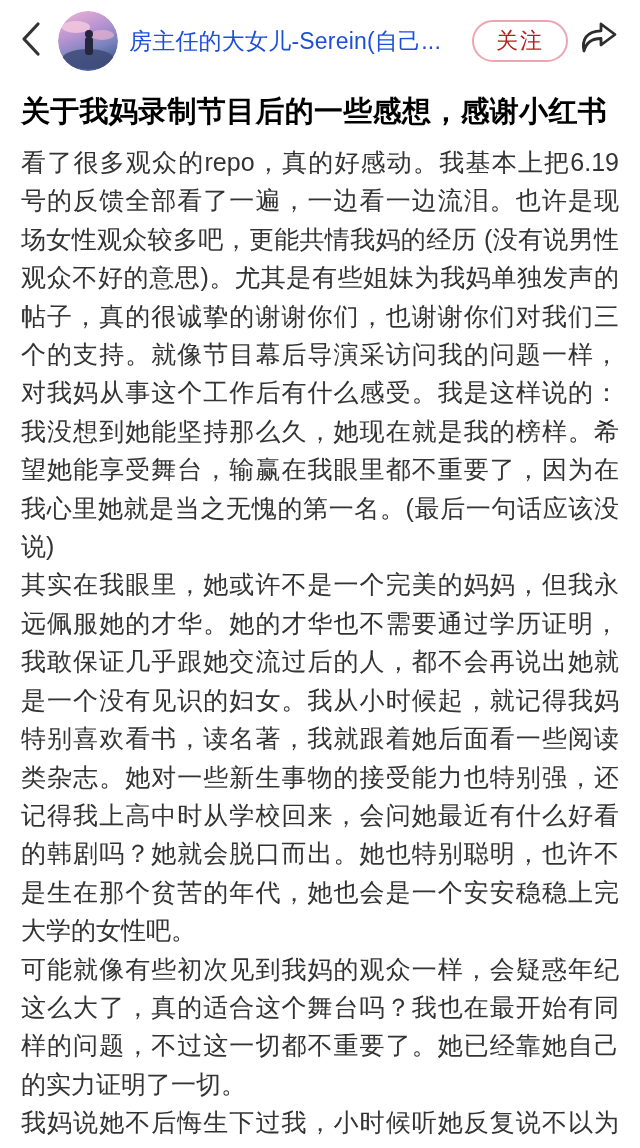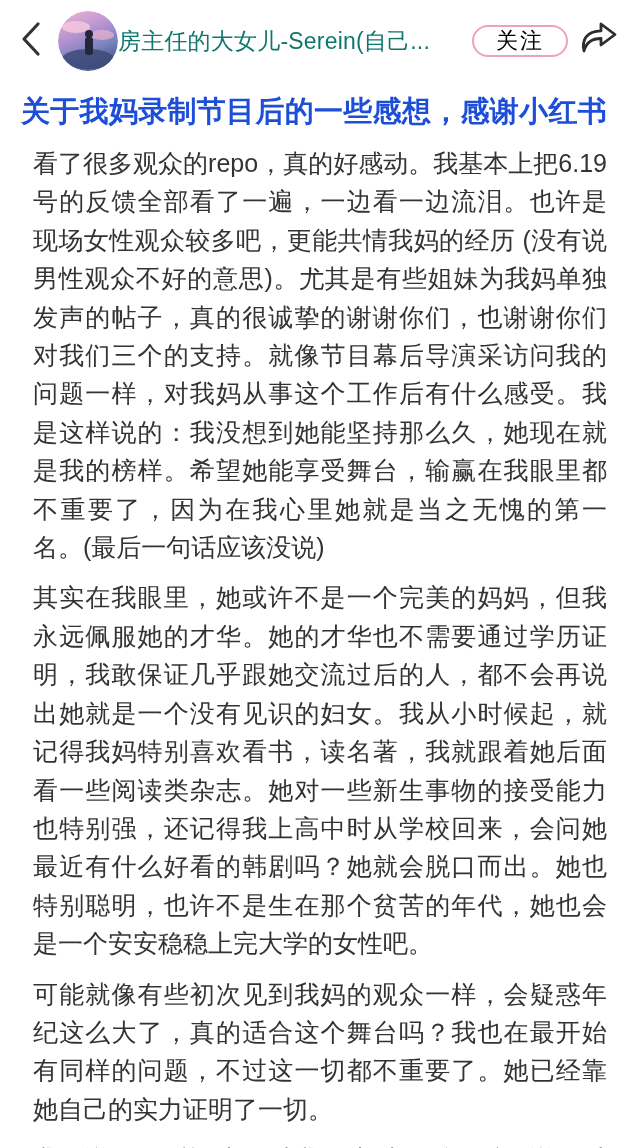--- a/index.html
+++ b/index.html
@@ -22,57 +22,57 @@
     display: flex; align-items: center; justify-content: center;
     cursor: pointer; flex: 0 0 auto;
   }
   .avatar {
     width: 60px; height: 60px; border-radius: 50%;
     overflow: hidden; flex: 0 0 auto; margin-left: 10px;
     cursor: pointer;
   }
   .avatar svg { display: block; }
   .username {
-    flex: 1 1 auto; 
-    font-size: 23px; color: #0f766e;
+    flex: 1 1 auto; margin-left: 11px;
+    font-size: 23px; color: #1d4ed8;
     white-space: nowrap; overflow: hidden;
     letter-spacing: 0.2px;
     cursor: pointer;
   }
   .follow-btn {
     flex: 0 0 auto;
-    width: 96px; height: 32px;
+    width: 96px; height: 42px;
     border: 2px solid #efa4b1; border-radius: 22px;
-    background: #ffffff; color: #000000;
+    background: #ffffff; color: #b91c1c;
     font-size: 22px; font-weight: 500; letter-spacing: 2px;
     font-family: inherit;
     display: flex; align-items: center; justify-content: center;
     cursor: pointer;
   }
   .share-btn {
     width: 46px; height: 48px; margin-left: 8px;
     display: flex; align-items: center; justify-content: center;
     cursor: pointer; flex: 0 0 auto;
   }
 
   
   .post-title {
     margin: 18px 21px 0;
     font-size: 29px; line-height: 42px;
-    font-weight: 700; color: #1d4ed8;
+    font-weight: 700; color: #000000;
     letter-spacing: 0.3px;
   }
   .post-body {
     margin: 11px 21px 0;
     font-size: 25px; line-height: 38.4px;
     color: #333333;
     text-align: justify;
     letter-spacing: 0;
   }
-  .post-body p { margin: 12px; }
+  .post-body p { margin: 0; }
 </style>
 </head>
 <body>
 
 <div class="page">
 
   <header class="top-bar">
 
     <div class="back-btn">
       <span>

